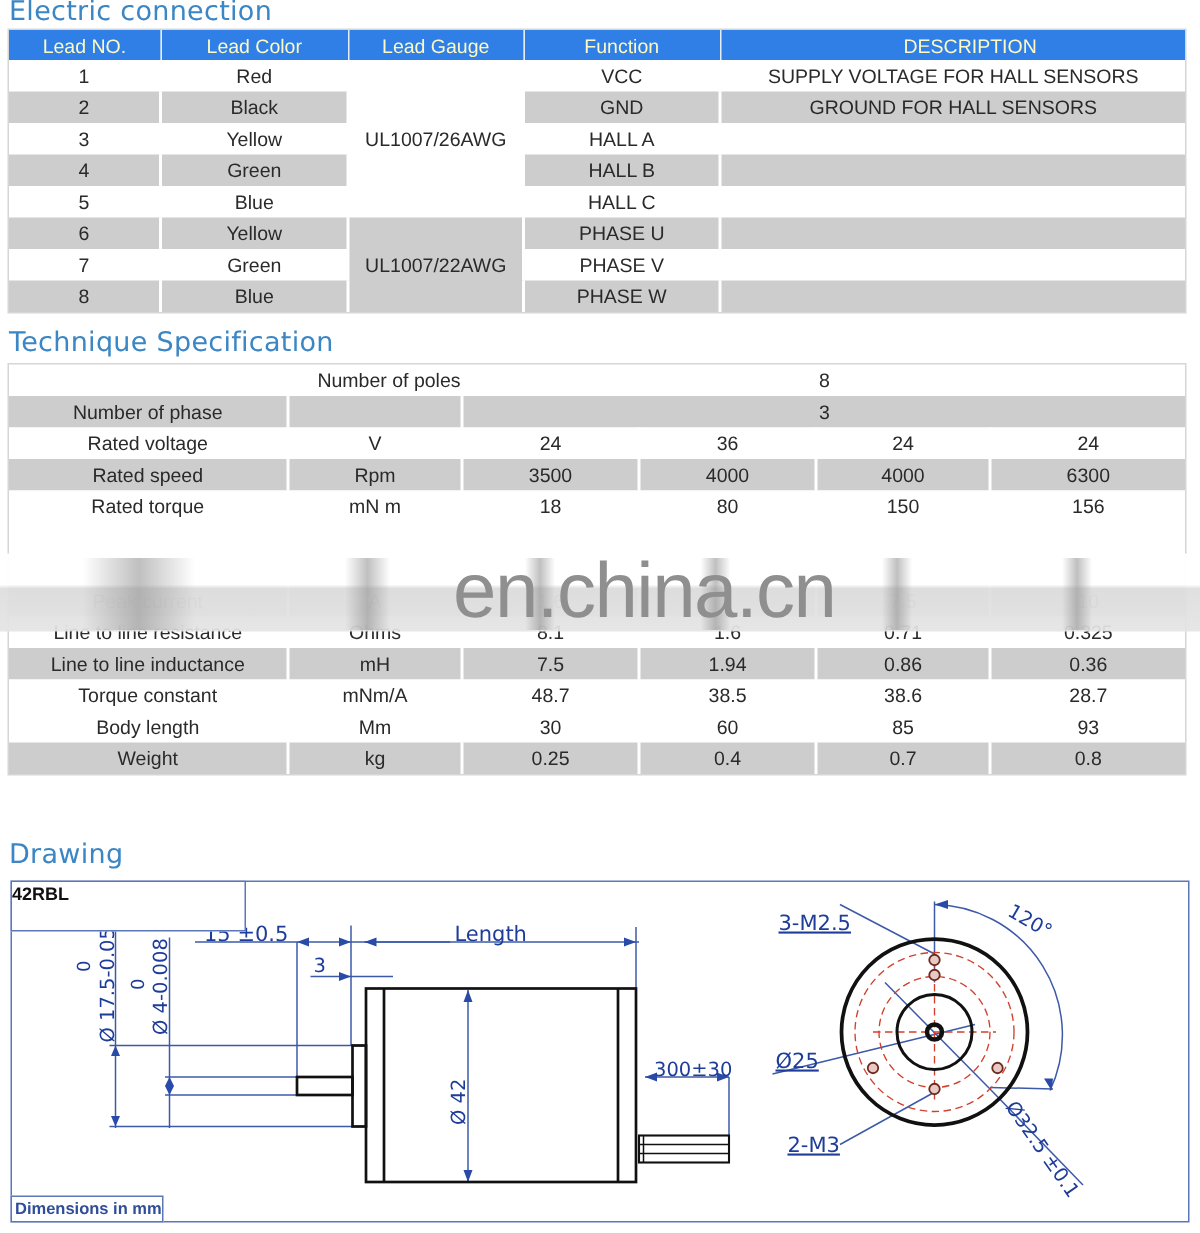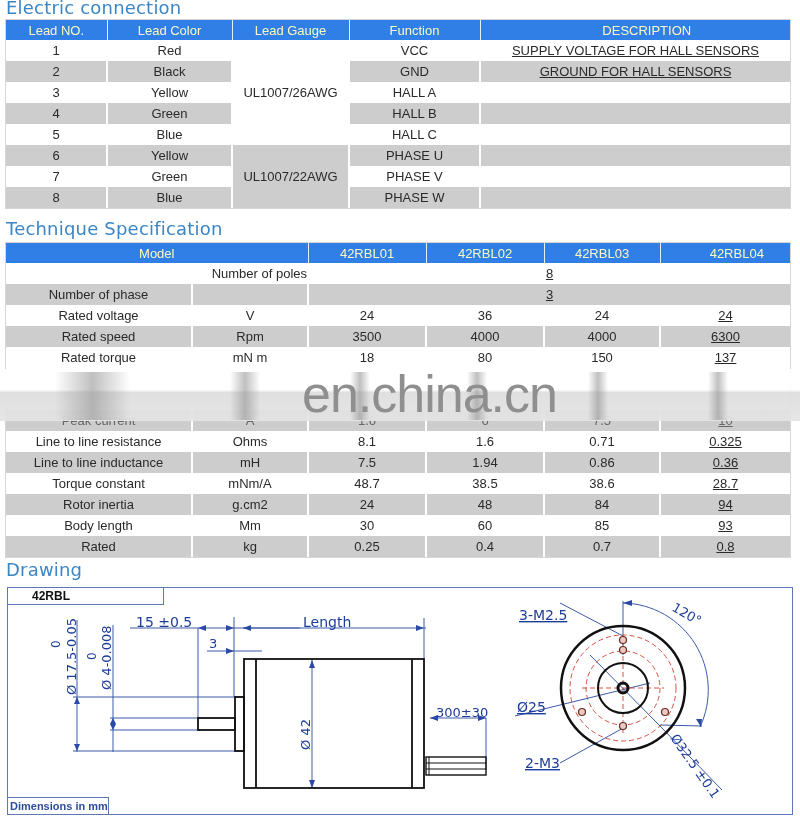--- a/index.html
+++ b/index.html
@@ -15,40 +15,40 @@
   table.spec { position: absolute; border-collapse: collapse; font-size: 13px; table-layout: fixed; }
   table.spec th {
     background: #2f7fe6; color: #fef9c3; font-weight: normal; height: 20px;
     border-right: 1.5px solid #e6eefa; text-align: center; padding: 0;
   }
   table.spec th:last-child { border-right: none; padding-left: 23px; }
   table.spec td {
     text-align: center; padding: 0; height: 21px;
     border-right: 2px solid #ffffff; color: #2a2a2a; white-space: nowrap;
   }
-  table.spec td:last-child { border-right: none; text-decoration: underline; }
+  table.spec td:last-child { border-right: none; }
   table.spec tr.g td.s { background: #cdcdcd; }
   table.spec td.w { background: #ffffff; }
   table.spec { outline: 1px solid #d6d6d6; }
 
   #elec { left: 6px; top: 20px; width: 784px; }
   #tech { left: 6px; top: 243px; width: 784px; }
 
   .watermark-band {
     position: absolute; left: 0; top: 369px; width: 800px; height: 52px;
     background: linear-gradient(to bottom, rgba(255,255,255,0.97) 0%, rgba(255,255,255,0.95) 40%, rgba(222,222,222,0.95) 45%, rgba(228,228,228,0.93) 100%);
   }
   .watermark-text {
     position: absolute; left: 258px; top: 364px; font-size: 52px;
     color: #8f8f8f; font-family: "Liberation Sans", sans-serif; letter-spacing: -1px; margin-left: 44px;
   }
   .blur-col { position: absolute; top: 372px; height: 48px; background: linear-gradient(to right, rgba(150,150,150,0) 0%, rgba(140,140,140,0.55) 50%, rgba(150,150,150,0) 100%); }
 
   .drawing-frame { position: absolute; left: 7px; top: 587px; width: 786px; height: 228px; border: 1.5px solid #5c77b8; }
-  .model-tag { position: absolute; left: 7px; top: 587px; width: 157px; height: 18px; border: 1.5px solid #5c77b8; font-size: 12px; font-weight: bold; padding-left: 24px; line-height: 16px; color: #111; background:#fff; }
+  .model-tag { position: absolute; left: 7px; top: 587px; width: 157px; height: 34px; border: 1.5px solid #5c77b8; font-size: 12px; font-weight: bold; padding-left: 0; line-height: 16px; color: #111; background:#fff; }
   .dim-tag { position: absolute; left: 7px; top: 797px; width: 102px; height: 18px; border: 1.5px solid #5c77b8; font-size: 11px; font-weight: bold; padding-left: 2px; line-height: 16px; color: #2f4d98; background:#fff; }
   svg.draw { position: absolute; left: 0; top: 0; }
   .dtext { font-family: "DejaVu Sans", sans-serif; fill: #1e3d9a; }
 </style>
 </head>
 <body>
 
 <div class="section-title" style="top:-3px;">Electric connection</div>
 
 <table class="spec" id="elec">
@@ -125,27 +125,20 @@
 <table class="spec" id="tech">
   <colgroup>
     <col style="width:186px">
       <col style="width:116px">
       <col style="width:118px">
       <col style="width:118px">
       <col style="width:116px">
       <col style="width:130px">
   </colgroup>
   <tbody>
-      <tr>
-    <th colspan="2">Model</th>
-    <th>42RBL01</th>
-    <th>42RBL02</th>
-    <th>42RBL03</th>
-    <th>42RBL04</th>
-  </tr>
   <tr>
     <td class="w" colspan="2" style="text-align:right;padding-left:37px">Number of poles</td>
     <td class="w" colspan="4">8</td>
   </tr>
   <tr class="g">
     <td class="s">Number of phase</td>
     <td class="s"></td>
     <td class="s" colspan="4">3</td>
   </tr>
 
@@ -164,21 +157,21 @@
     <td class="s">4000</td>
     <td class="s">4000</td>
     <td class="s">6300</td>
   </tr>
   <tr>
     <td class="w">Rated torque</td>
     <td class="w">mN m</td>
     <td class="w">18</td>
     <td class="w">80</td>
     <td class="w">150</td>
-    <td class="w">137</td>
+    <td class="w">156</td>
   </tr>
   <tr>
     <td class="w"></td>
     <td class="w"></td>
     <td class="w"></td>
     <td class="w"></td>
     <td class="w"></td>
     <td class="w"></td>
   </tr>
   <tr>
@@ -214,38 +207,30 @@
     <td class="s">0.36</td>
   </tr>
   <tr>
     <td class="w">Torque constant</td>
     <td class="w">mNm/A</td>
     <td class="w">48.7</td>
     <td class="w">38.5</td>
     <td class="w">38.6</td>
     <td class="w">28.7</td>
   </tr>
-  <tr class="g">
-    <td class="s">Rotor inertia</td>
-    <td class="s">g.cm2</td>
-    <td class="s">24</td>
-    <td class="s">48</td>
-    <td class="s">84</td>
-    <td class="s">94</td>
-  </tr>
   <tr>
     <td class="w">Body length</td>
     <td class="w">Mm</td>
     <td class="w">30</td>
     <td class="w">60</td>
     <td class="w">85</td>
     <td class="w">93</td>
   </tr>
   <tr class="g">
-    <td class="s">Rated</td>
+    <td class="s">Weight</td>
     <td class="s">kg</td>
     <td class="s">0.25</td>
     <td class="s">0.4</td>
     <td class="s">0.7</td>
     <td class="s">0.8</td>
   </tr>
 </tbody>
   </table>
 
 <div class="watermark-band"></div>

